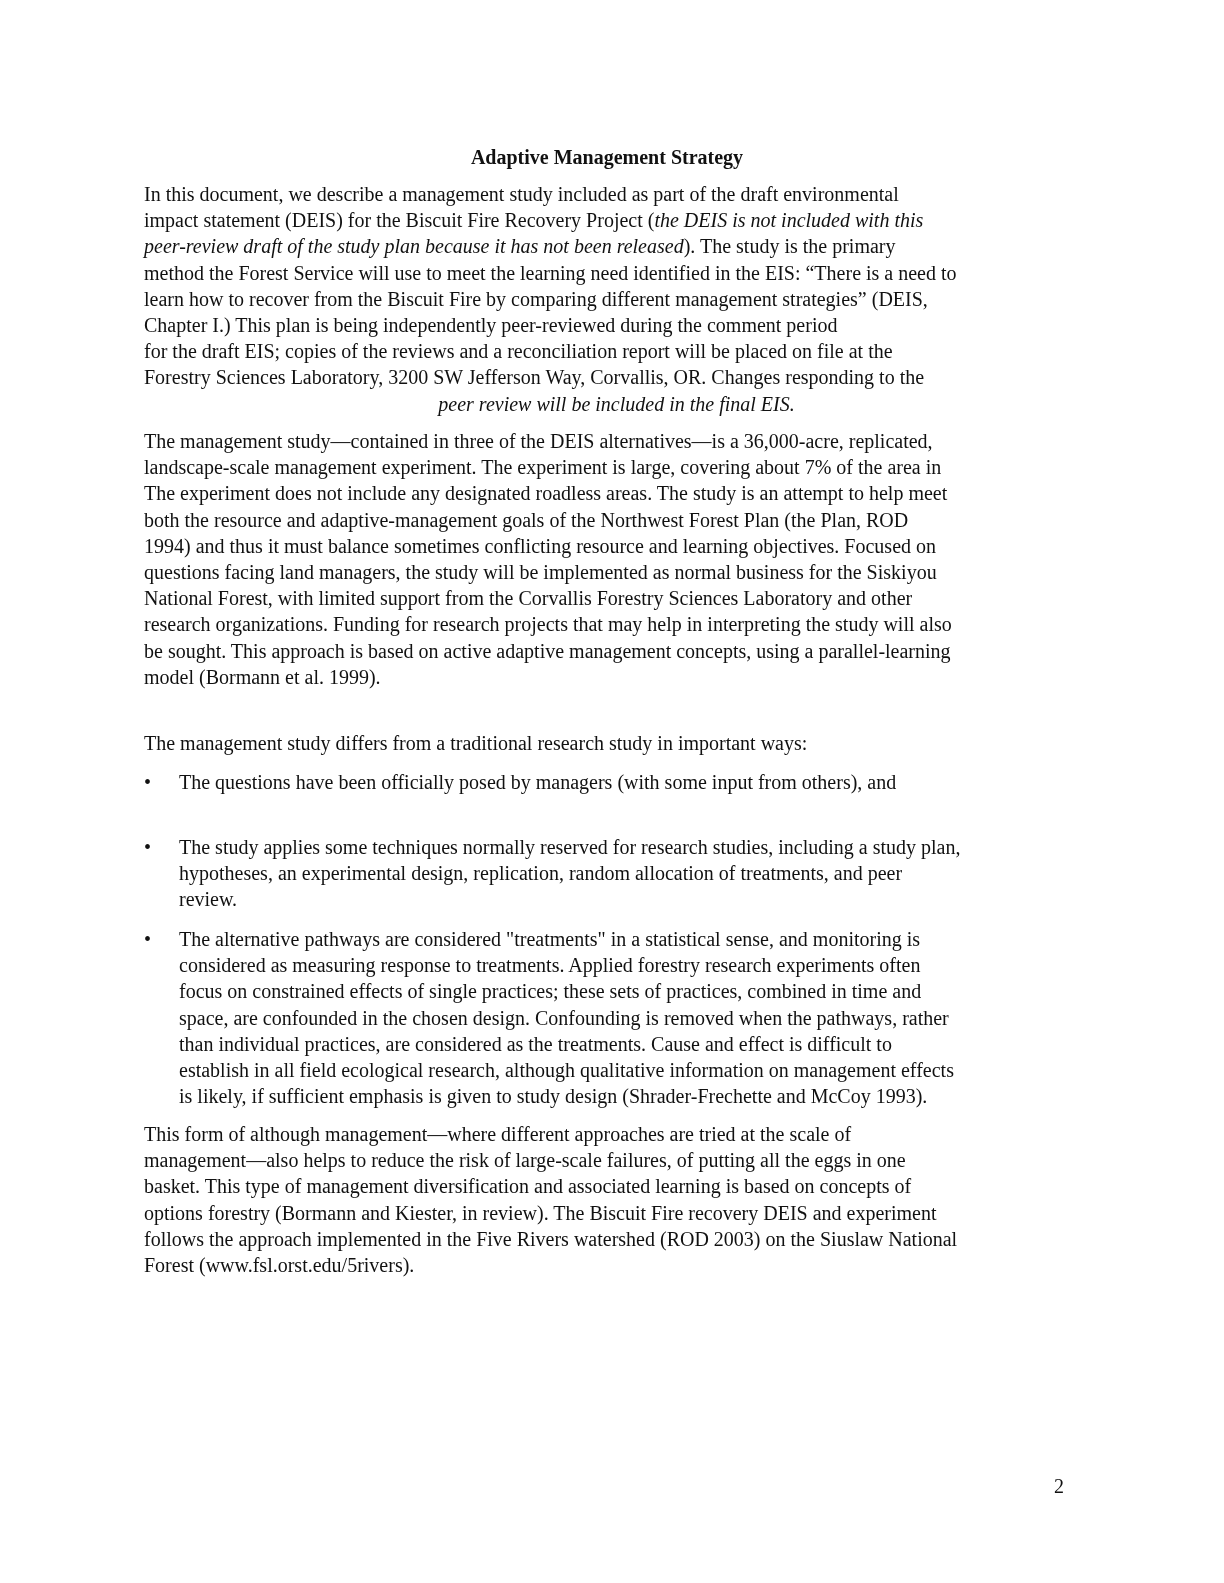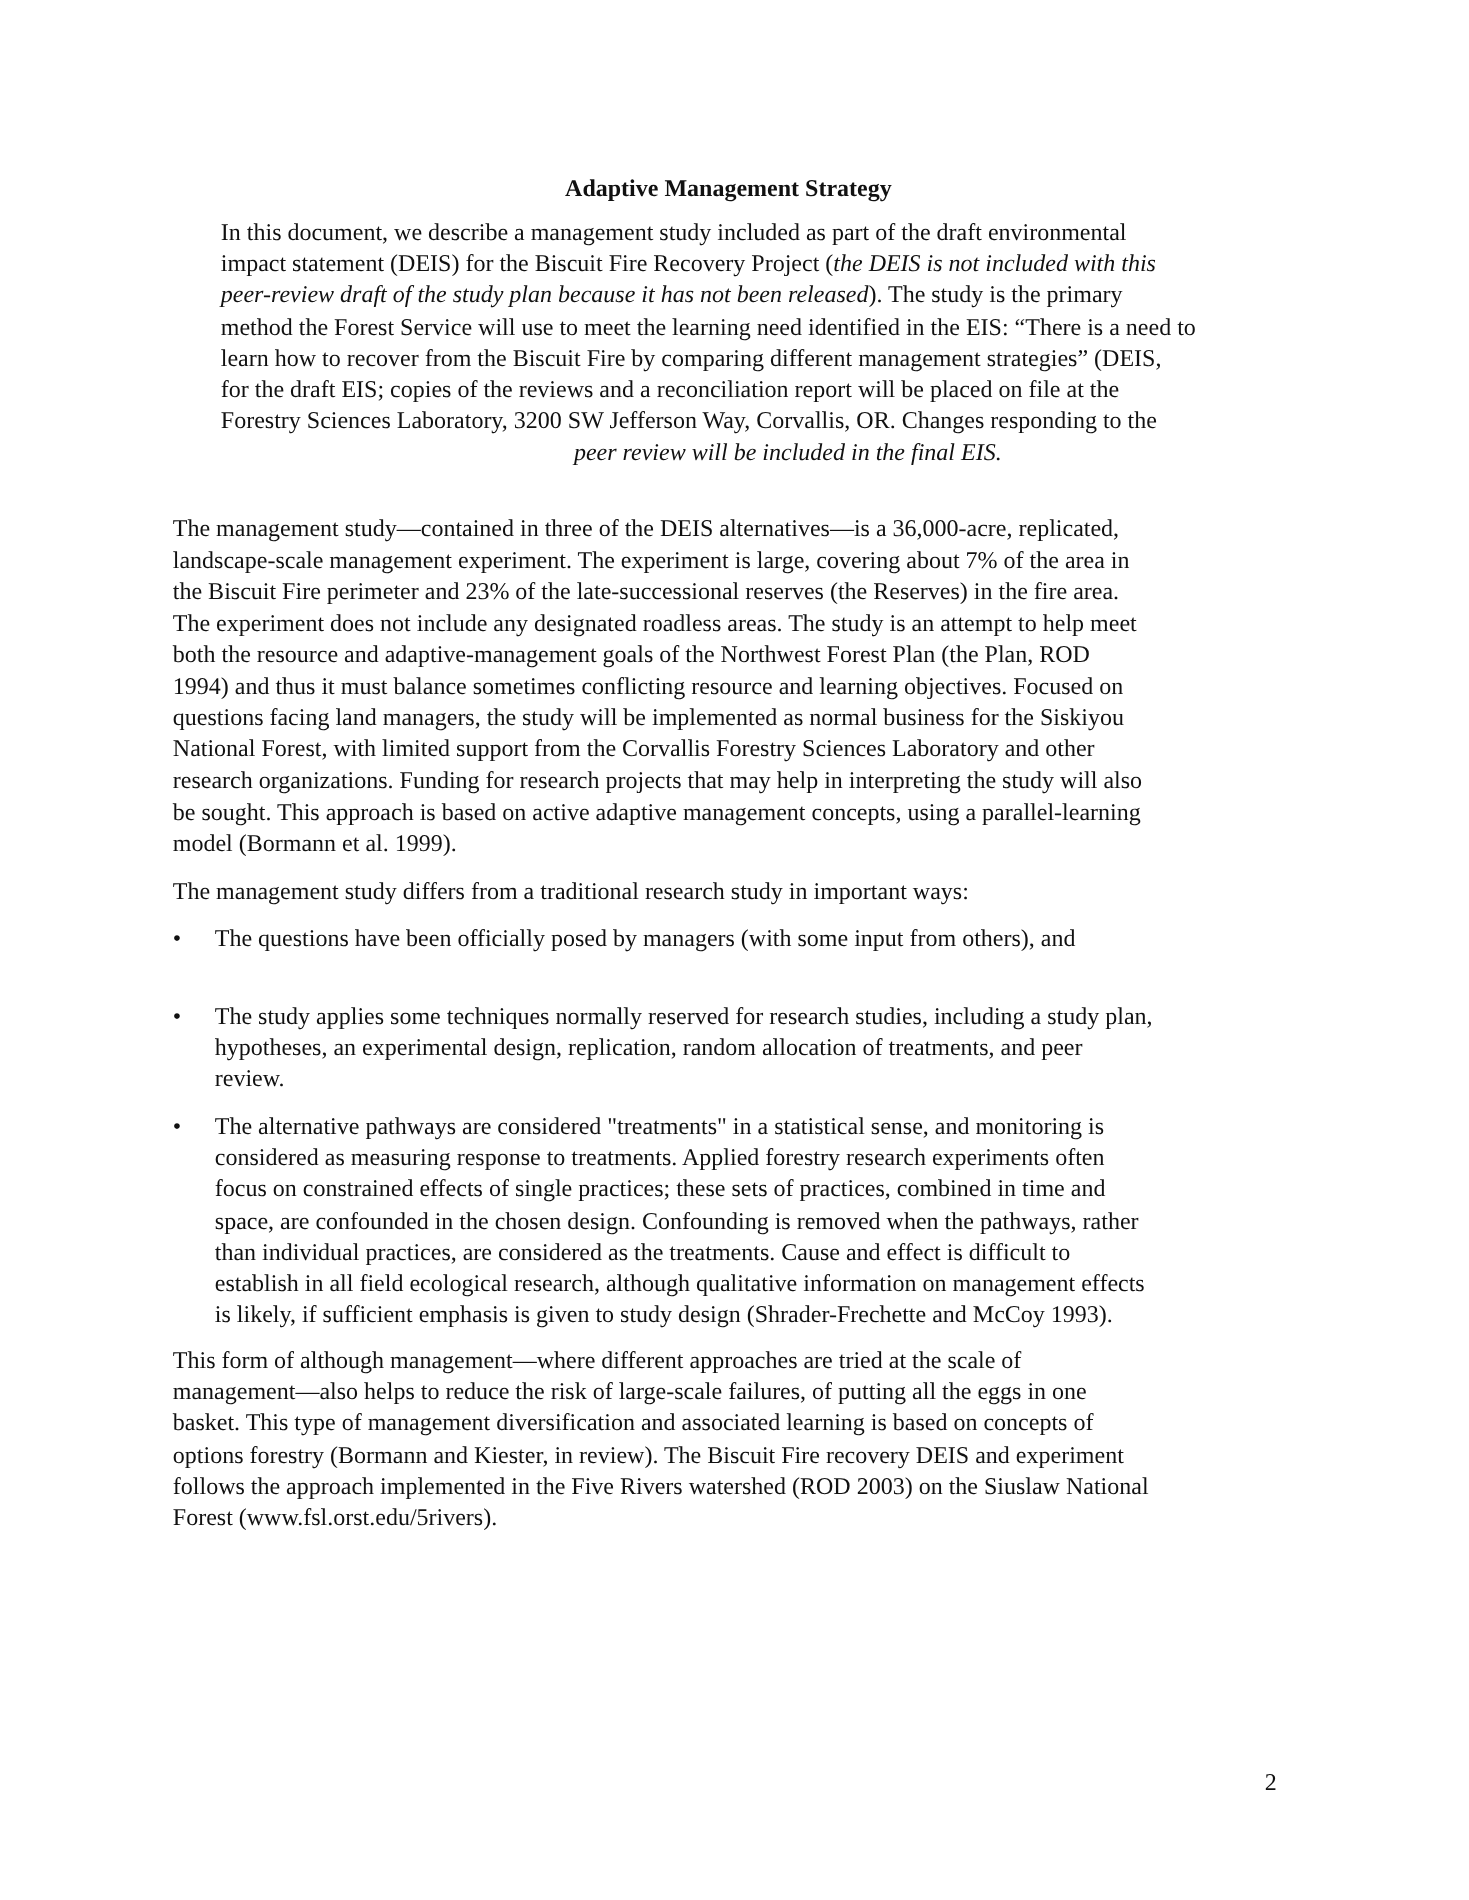--- a/index.html
+++ b/index.html
@@ -16,35 +16,35 @@
   .bullet .btext { position: absolute; left: 35px; }
   .pagenum { position: absolute; top: 1474px; left: 1054px; font-size: 20px; line-height: 24px; }
 </style>
 </head>
 <body>
 
 <div class="page">
 
   <div class="title">Adaptive Management Strategy</div>
 
-  <div class="para" style="top:181px;margin-left:40px;">
+  <div class="para" style="top:181px;">
     <span class="line">In this document, we describe a management study included as part of the draft environmental</span>
     <span class="line"><span>impact statement (DEIS) for the Biscuit Fire Recovery Project (</span><span class="it">the DEIS is not included with this</span></span>
     <span class="line"><span class="it">peer-review draft of the study plan because it has not been released</span><span>). The study is the primary</span></span>
     <span class="line">method the Forest Service will use to meet the learning need identified in the EIS: “There is a need to</span>
     <span class="line">learn how to recover from the Biscuit Fire by comparing different management strategies” (DEIS,</span>
+    <span class="line">Chapter I.)  This plan is being independently peer-reviewed during the comment period</span>
     <span class="line">for the draft EIS; copies of the reviews and a reconciliation report will be placed on file at the</span>
     <span class="line">Forestry Sciences Laboratory, 3200 SW Jefferson Way, Corvallis, OR.  Changes responding to the</span>
     <span class="line it" style="white-space:pre;text-align:center;"> peer review will be included in the final EIS.</span>
   </div>
 
   <div class="para" style="top:428px;">
     <span class="line">The management study—contained in three of the DEIS alternatives—is a 36,000-acre, replicated,</span>
     <span class="line">landscape-scale management experiment.  The experiment is large, covering about 7% of the area in</span>
-    <span class="line">the Biscuit Fire perimeter and 23% of the late-successional reserves (the Reserves) in the fire area.</span>
     <span class="line">The experiment does not include any designated roadless areas. The study is an attempt to help meet</span>
     <span class="line">both the resource and adaptive-management goals of the Northwest Forest Plan (the Plan, ROD</span>
     <span class="line">1994) and thus it must balance sometimes conflicting resource and learning objectives. Focused on</span>
     <span class="line">questions facing land managers, the study will be implemented as normal business for the Siskiyou</span>
     <span class="line">National Forest, with limited support from the Corvallis Forestry Sciences Laboratory and other</span>
     <span class="line">research organizations. Funding for research projects that may help in interpreting the study will also</span>
     <span class="line">be sought.  This approach is based on active adaptive management concepts, using a parallel-learning</span>
     <span class="line">model (Bormann et al. 1999).</span>
   </div>
 

